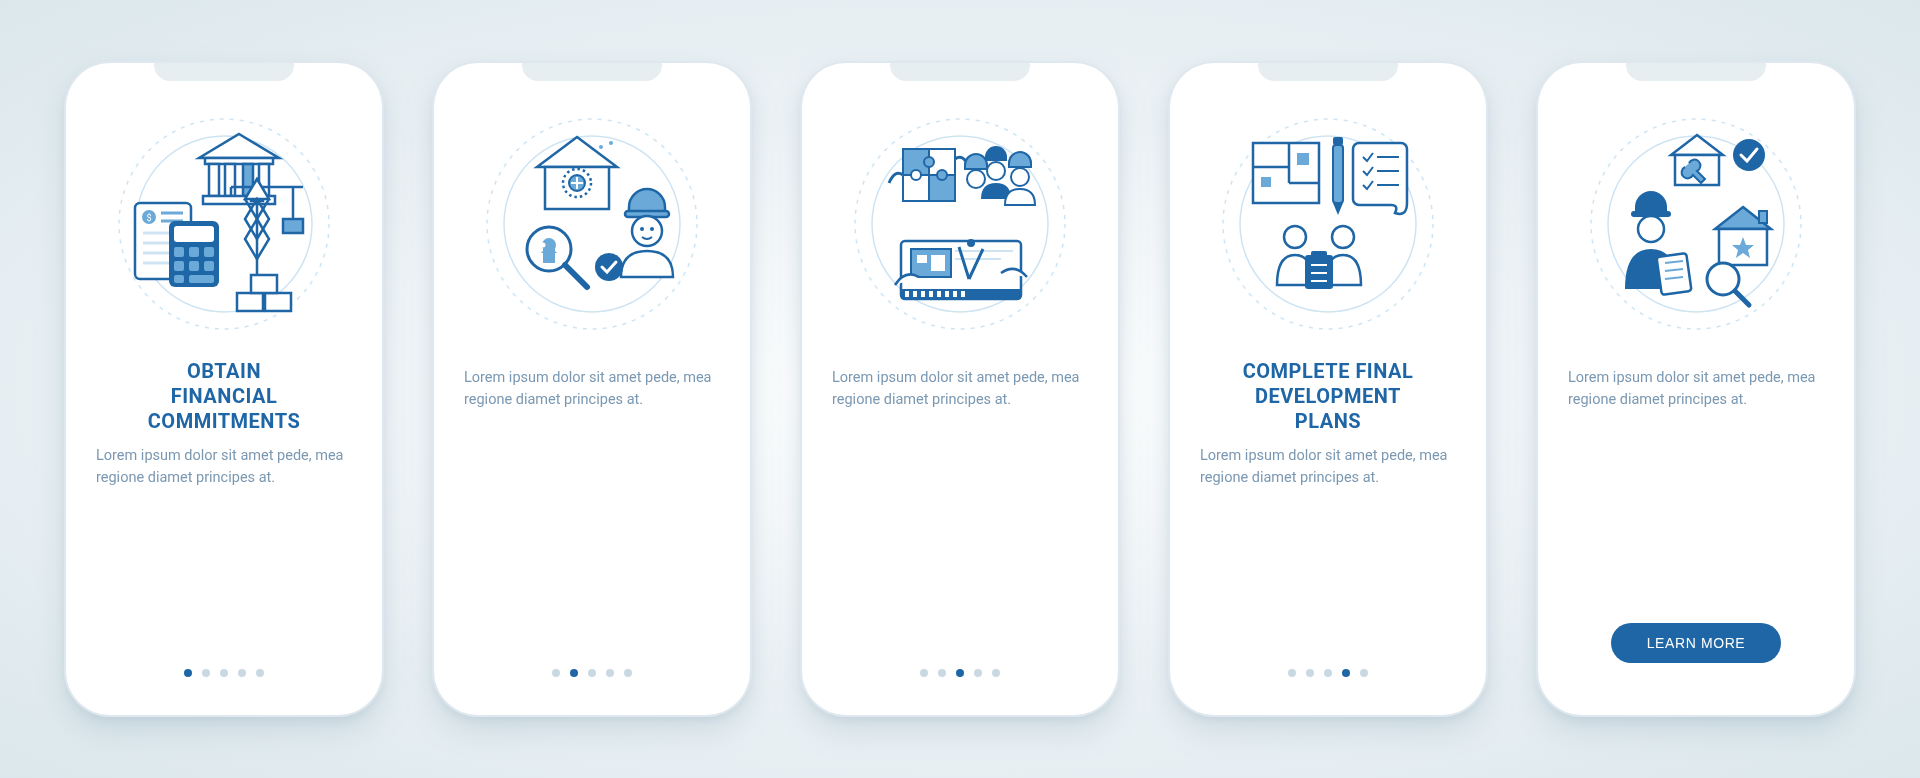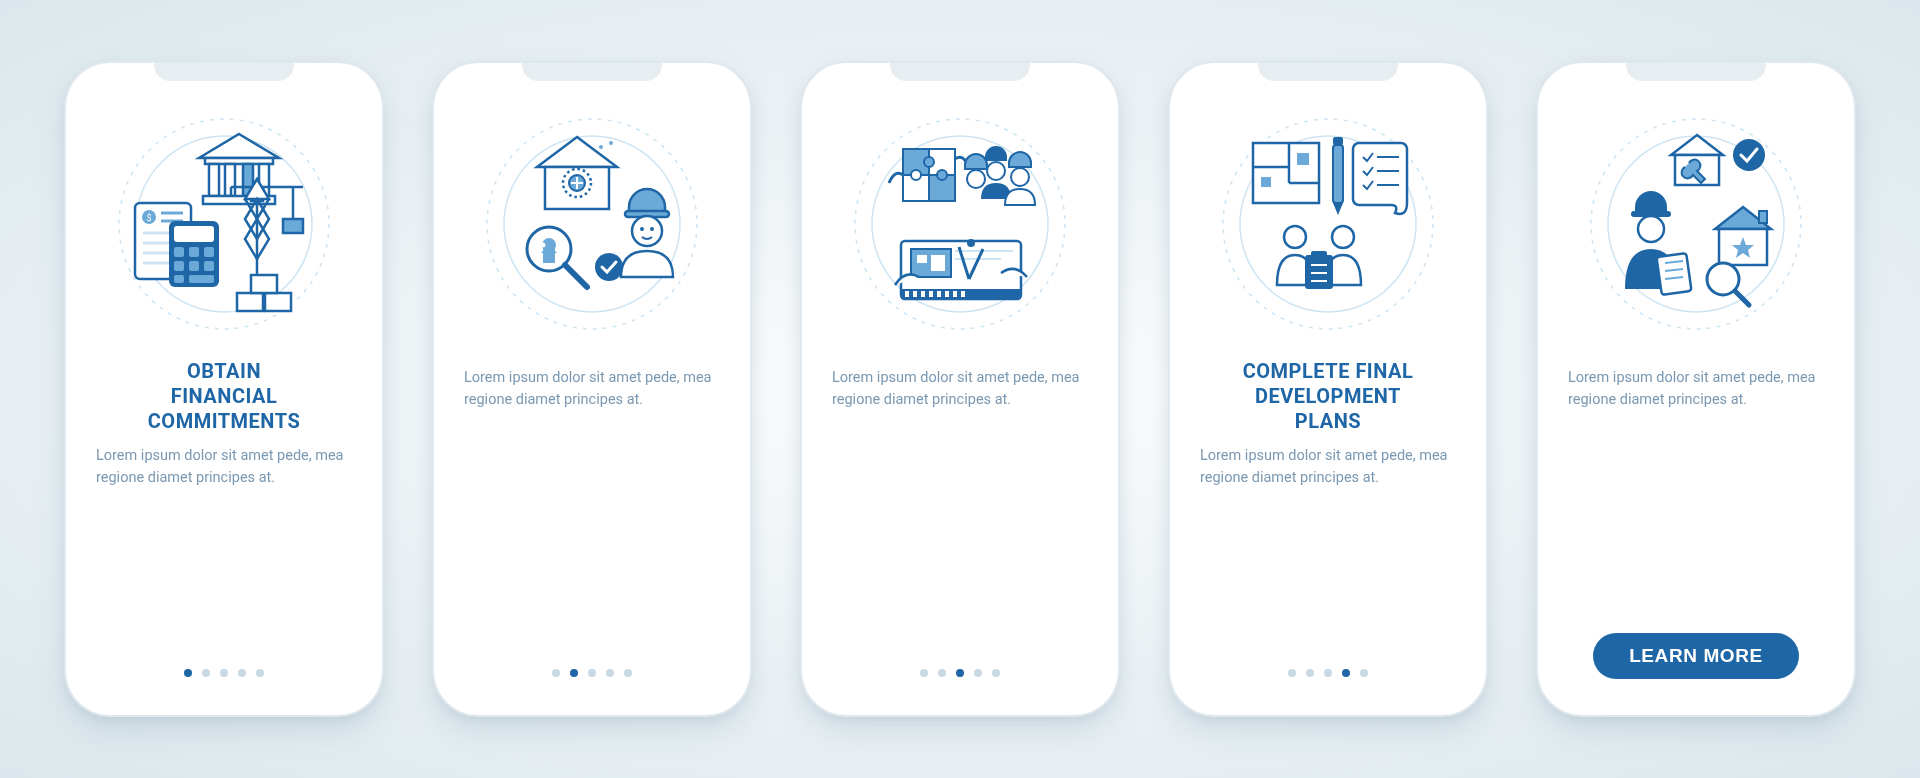--- a/index.html
+++ b/index.html
@@ -86,25 +86,25 @@
     border-radius: 50%;
     background: #c9d9e4;
   }
   .dot.active { background: #1e66a6; }
   .cta {
     background: #1e66a6;
     color: #fff;
     border: none;
     border-radius: 999px;
     padding: 12px 36px;
-    font-size: 19px;
-    font-weight: 700;
+    font-size: 14px;
+    font-weight: 400;
     letter-spacing: .6px;
     cursor: pointer;
-    margin-bottom: 6px;
+    margin-bottom: 22px;
   }
 </style>
 </head>
 <body>
 
 <div class="row">
 
   <div class="phone">
     <div class="notch"></div>
     <div class="illus">

